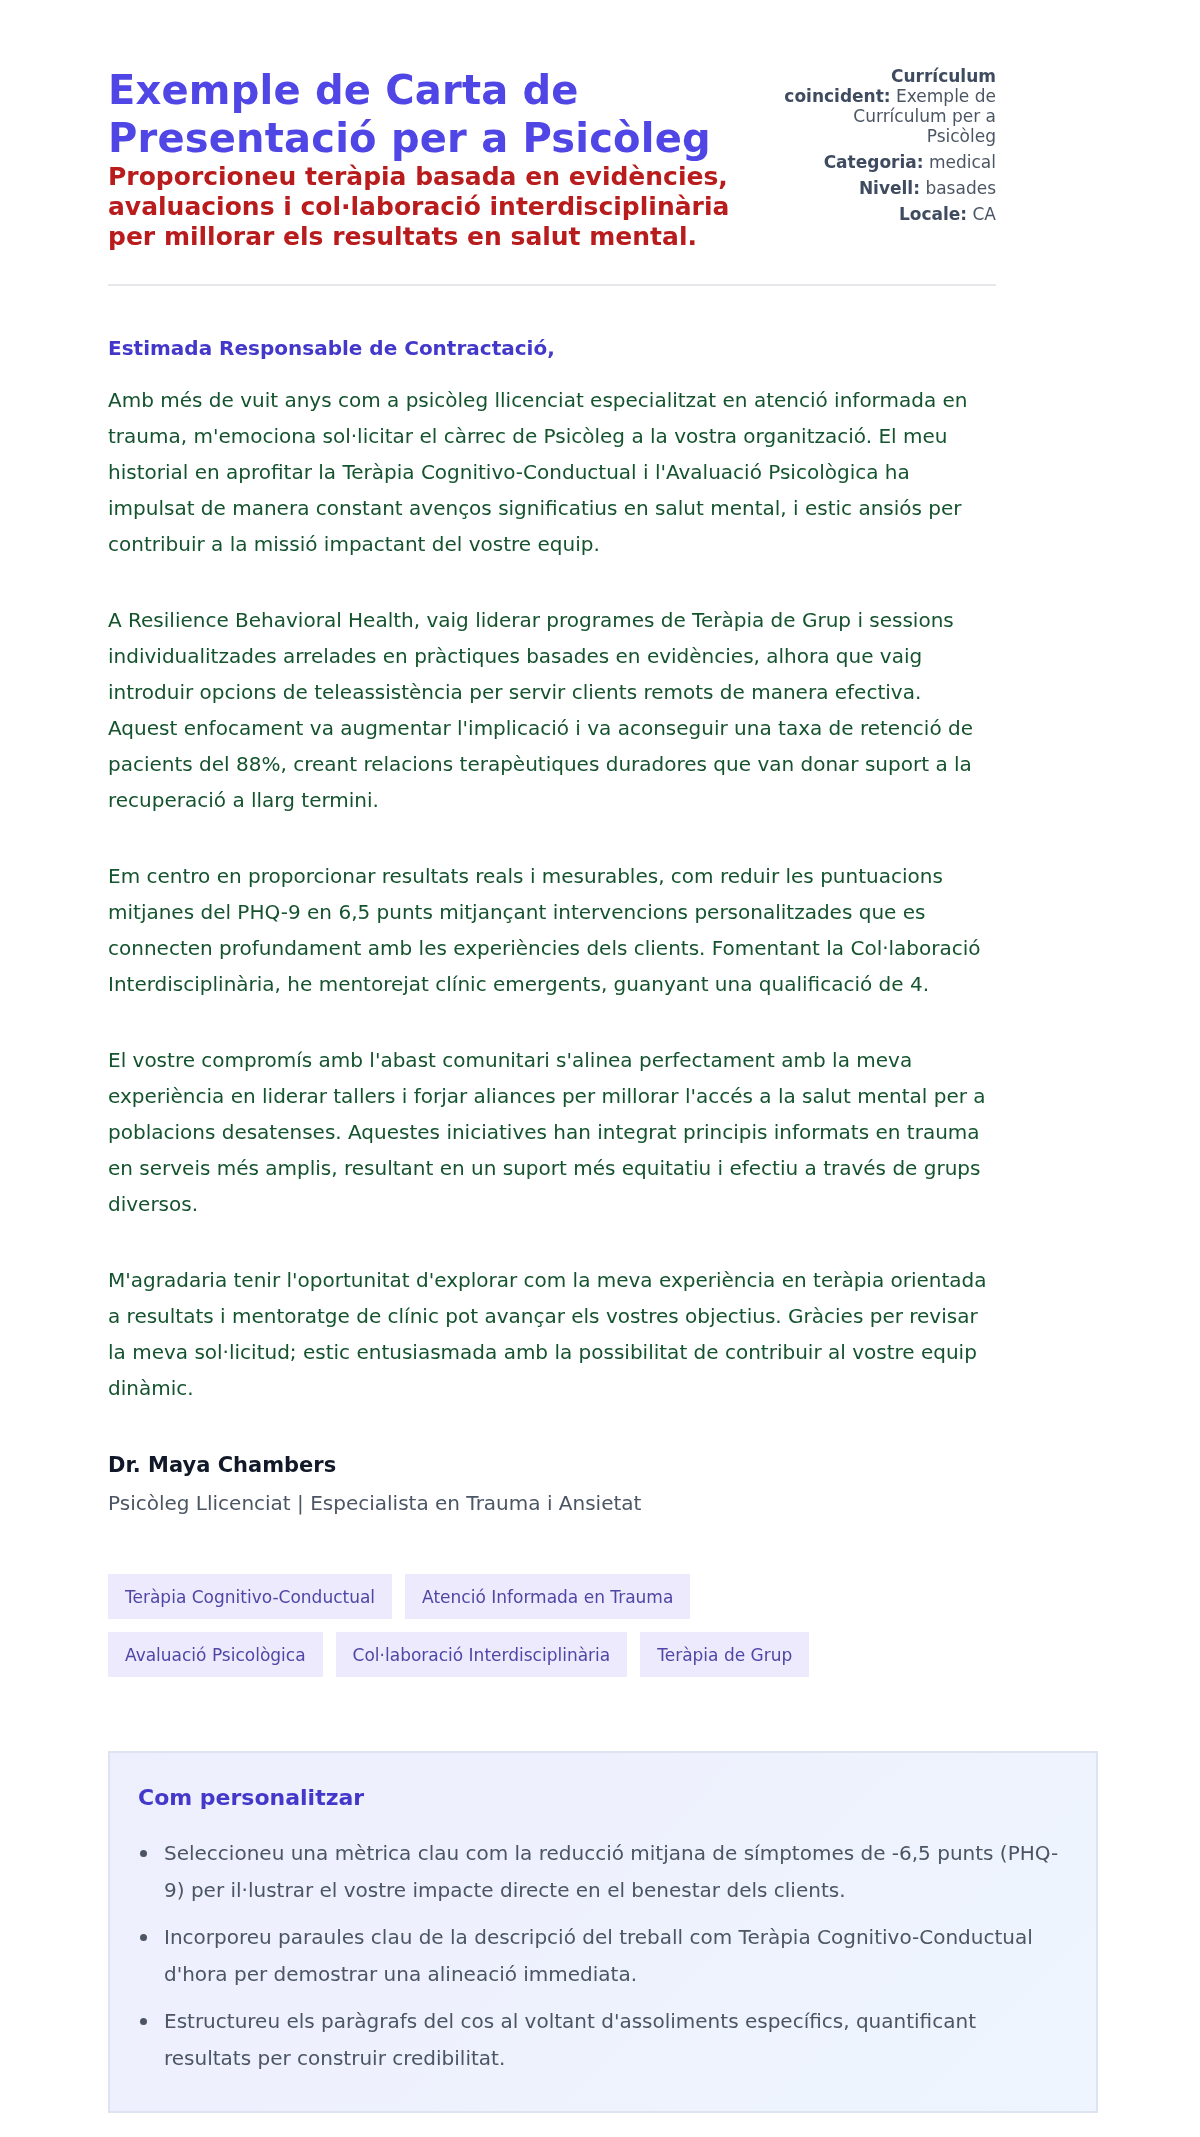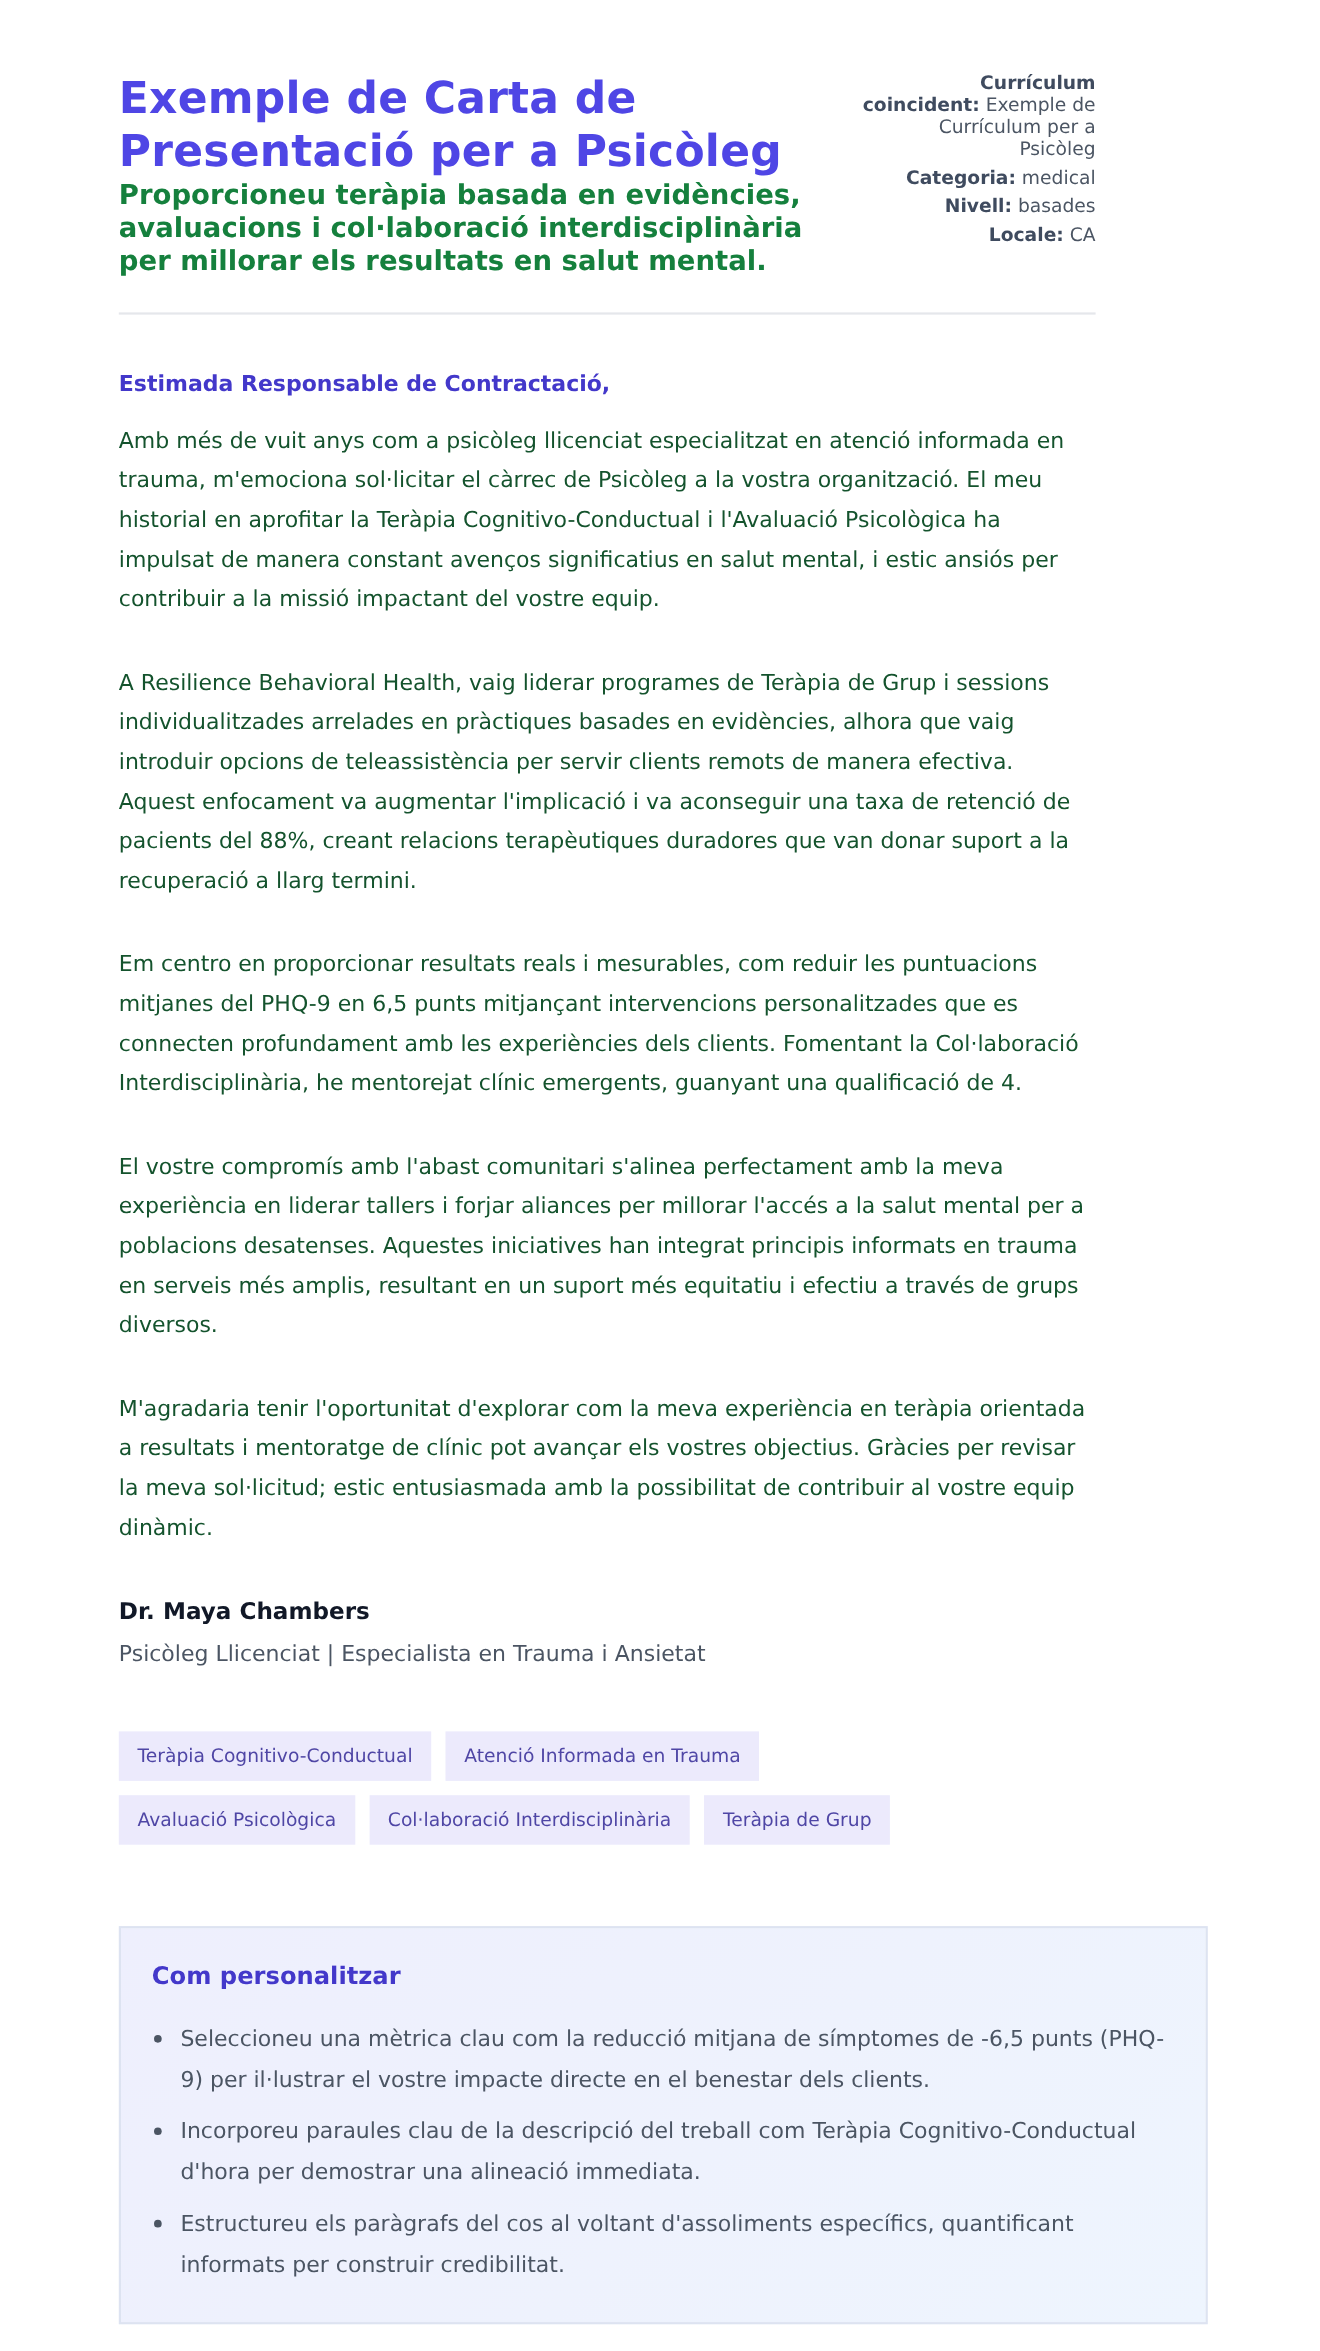--- a/index.html
+++ b/index.html
@@ -27,21 +27,21 @@
     }
     .header-left { width: 720px; }
     .title {
       color: #4f46e5;
       font-size: 40px;
       font-weight: bold;
       line-height: 48px;
       letter-spacing: 0.2px;
     }
     .subtitle {
-      color: #15803d;
+      color: #b91c1c;
       font-size: 25px;
       font-weight: bold;
       line-height: 30px;
       margin-top: 0px;
     }
     .meta {
       width: 230px;
       text-align: right;
       color: #4b5563;
       font-size: 17px;
@@ -195,18 +195,18 @@
       <li class="tips-item">
         <span class="bullet"></span>
         <span>Seleccioneu una mètrica clau com la reducció mitjana de símptomes de -6,5 punts (PHQ-9) per il·lustrar el vostre impacte directe en el benestar dels clients.</span>
       </li>
       <li class="tips-item">
         <span class="bullet"></span>
         <span>Incorporeu paraules clau de la descripció del treball com Teràpia Cognitivo-Conductual d'hora per demostrar una alineació immediata.</span>
       </li>
       <li class="tips-item">
         <span class="bullet"></span>
-        <span>Estructureu els paràgrafs del cos al voltant d'assoliments específics, quantificant informats per construir credibilitat.</span>
+        <span>Estructureu els paràgrafs del cos al voltant d'assoliments específics, quantificant resultats per construir credibilitat.</span>
       </li>
     </ul>
   </aside>
 
 </div>
 
 </body></html>

